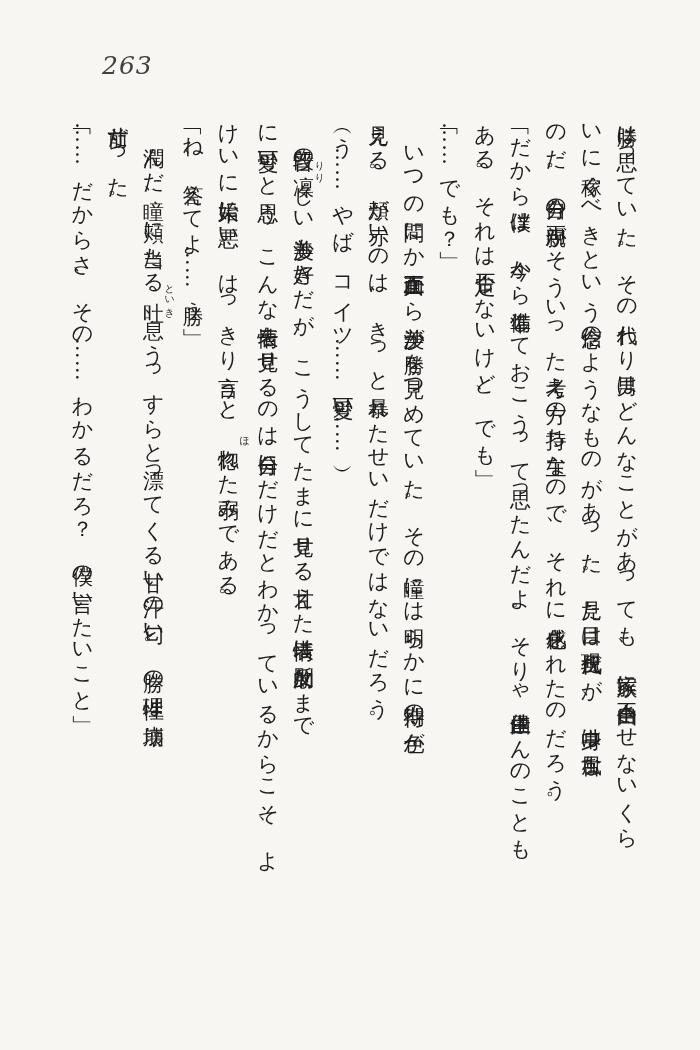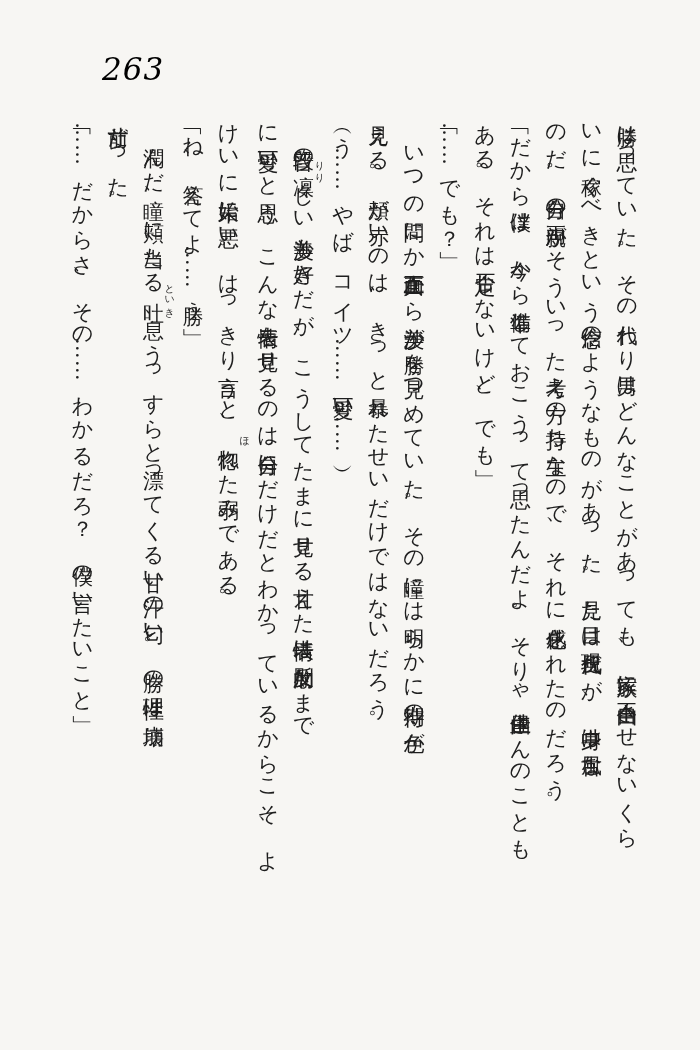--- a/index.html
+++ b/index.html
@@ -15,23 +15,23 @@
     font-family: "DejaVu Serif", "Liberation Serif", serif;
   }
   .page {
     position: absolute;
     inset: 0;
   }
   .page-number {
     position: absolute;
     top: 51px;
     left: 102px;
-    font-size: 31px;
+    font-size: 25px;
     font-style: italic;
-    color: #000000;
+    color: #404040;
     letter-spacing: 1px;
   }
   .text-block {
     position: absolute;
     top: 110px;
     right: 56px;
     height: 870px;
     writing-mode: vertical-rl;
     text-orientation: mixed;
     color: #1e1e1e;

